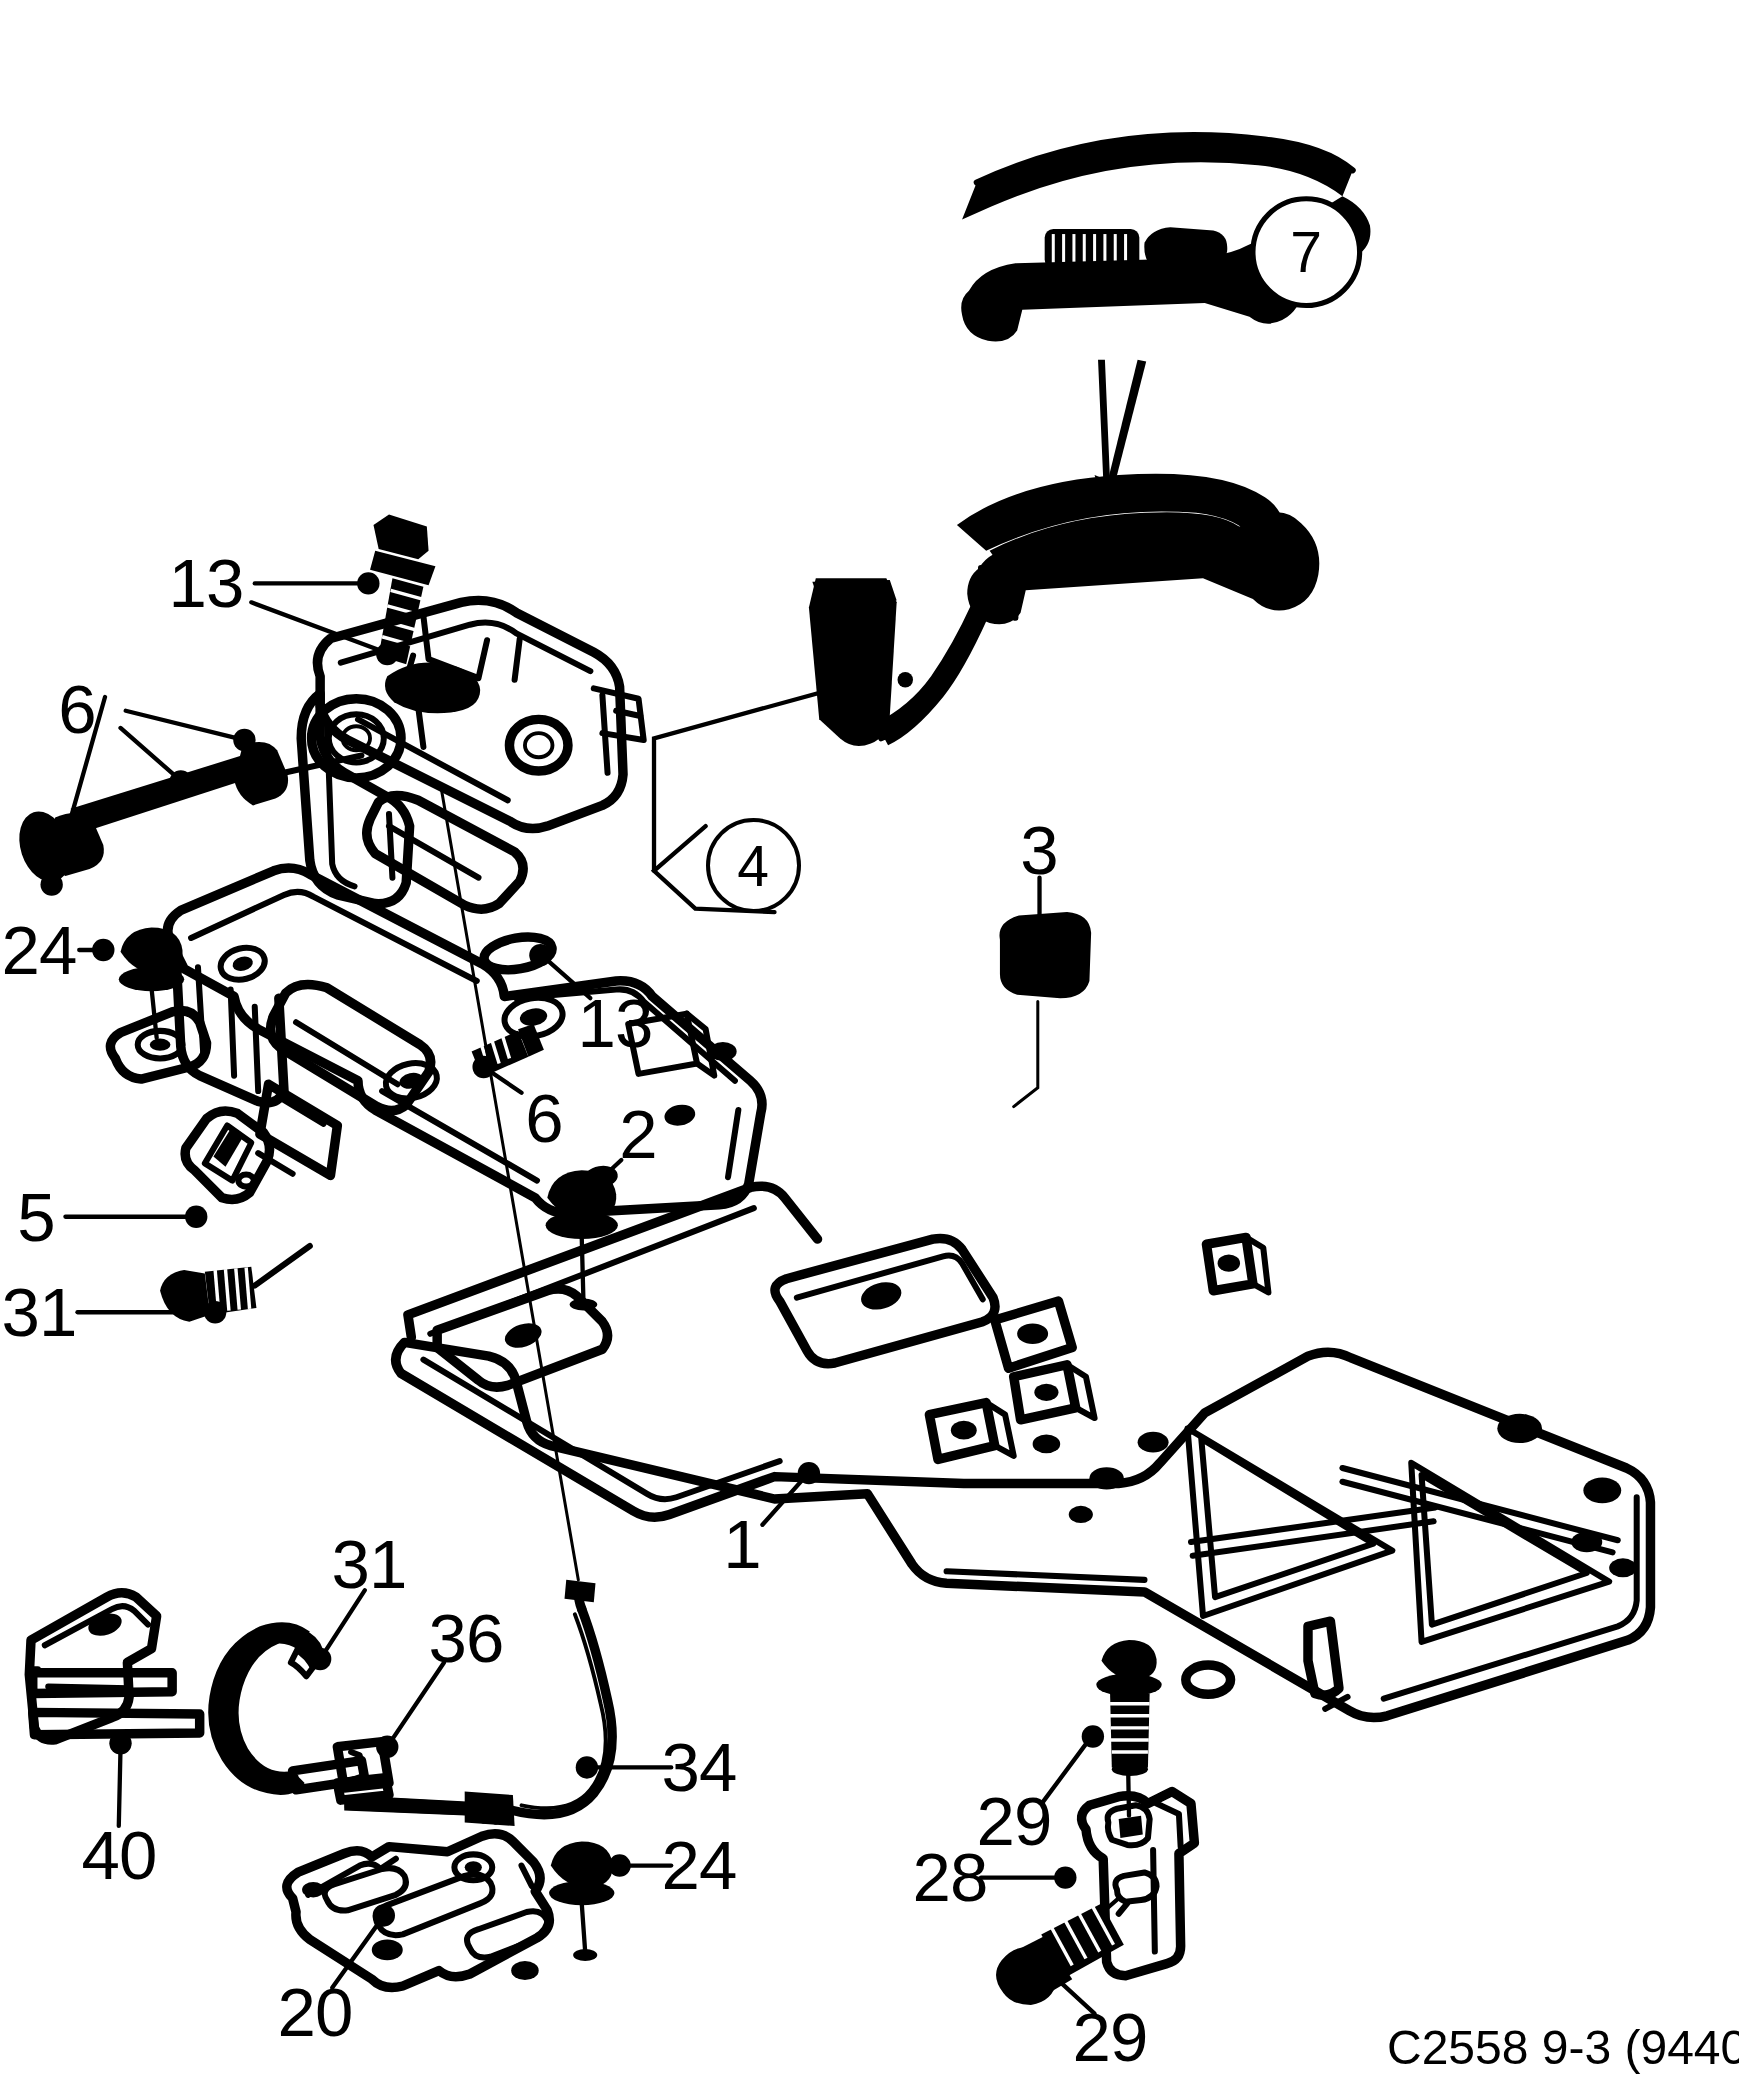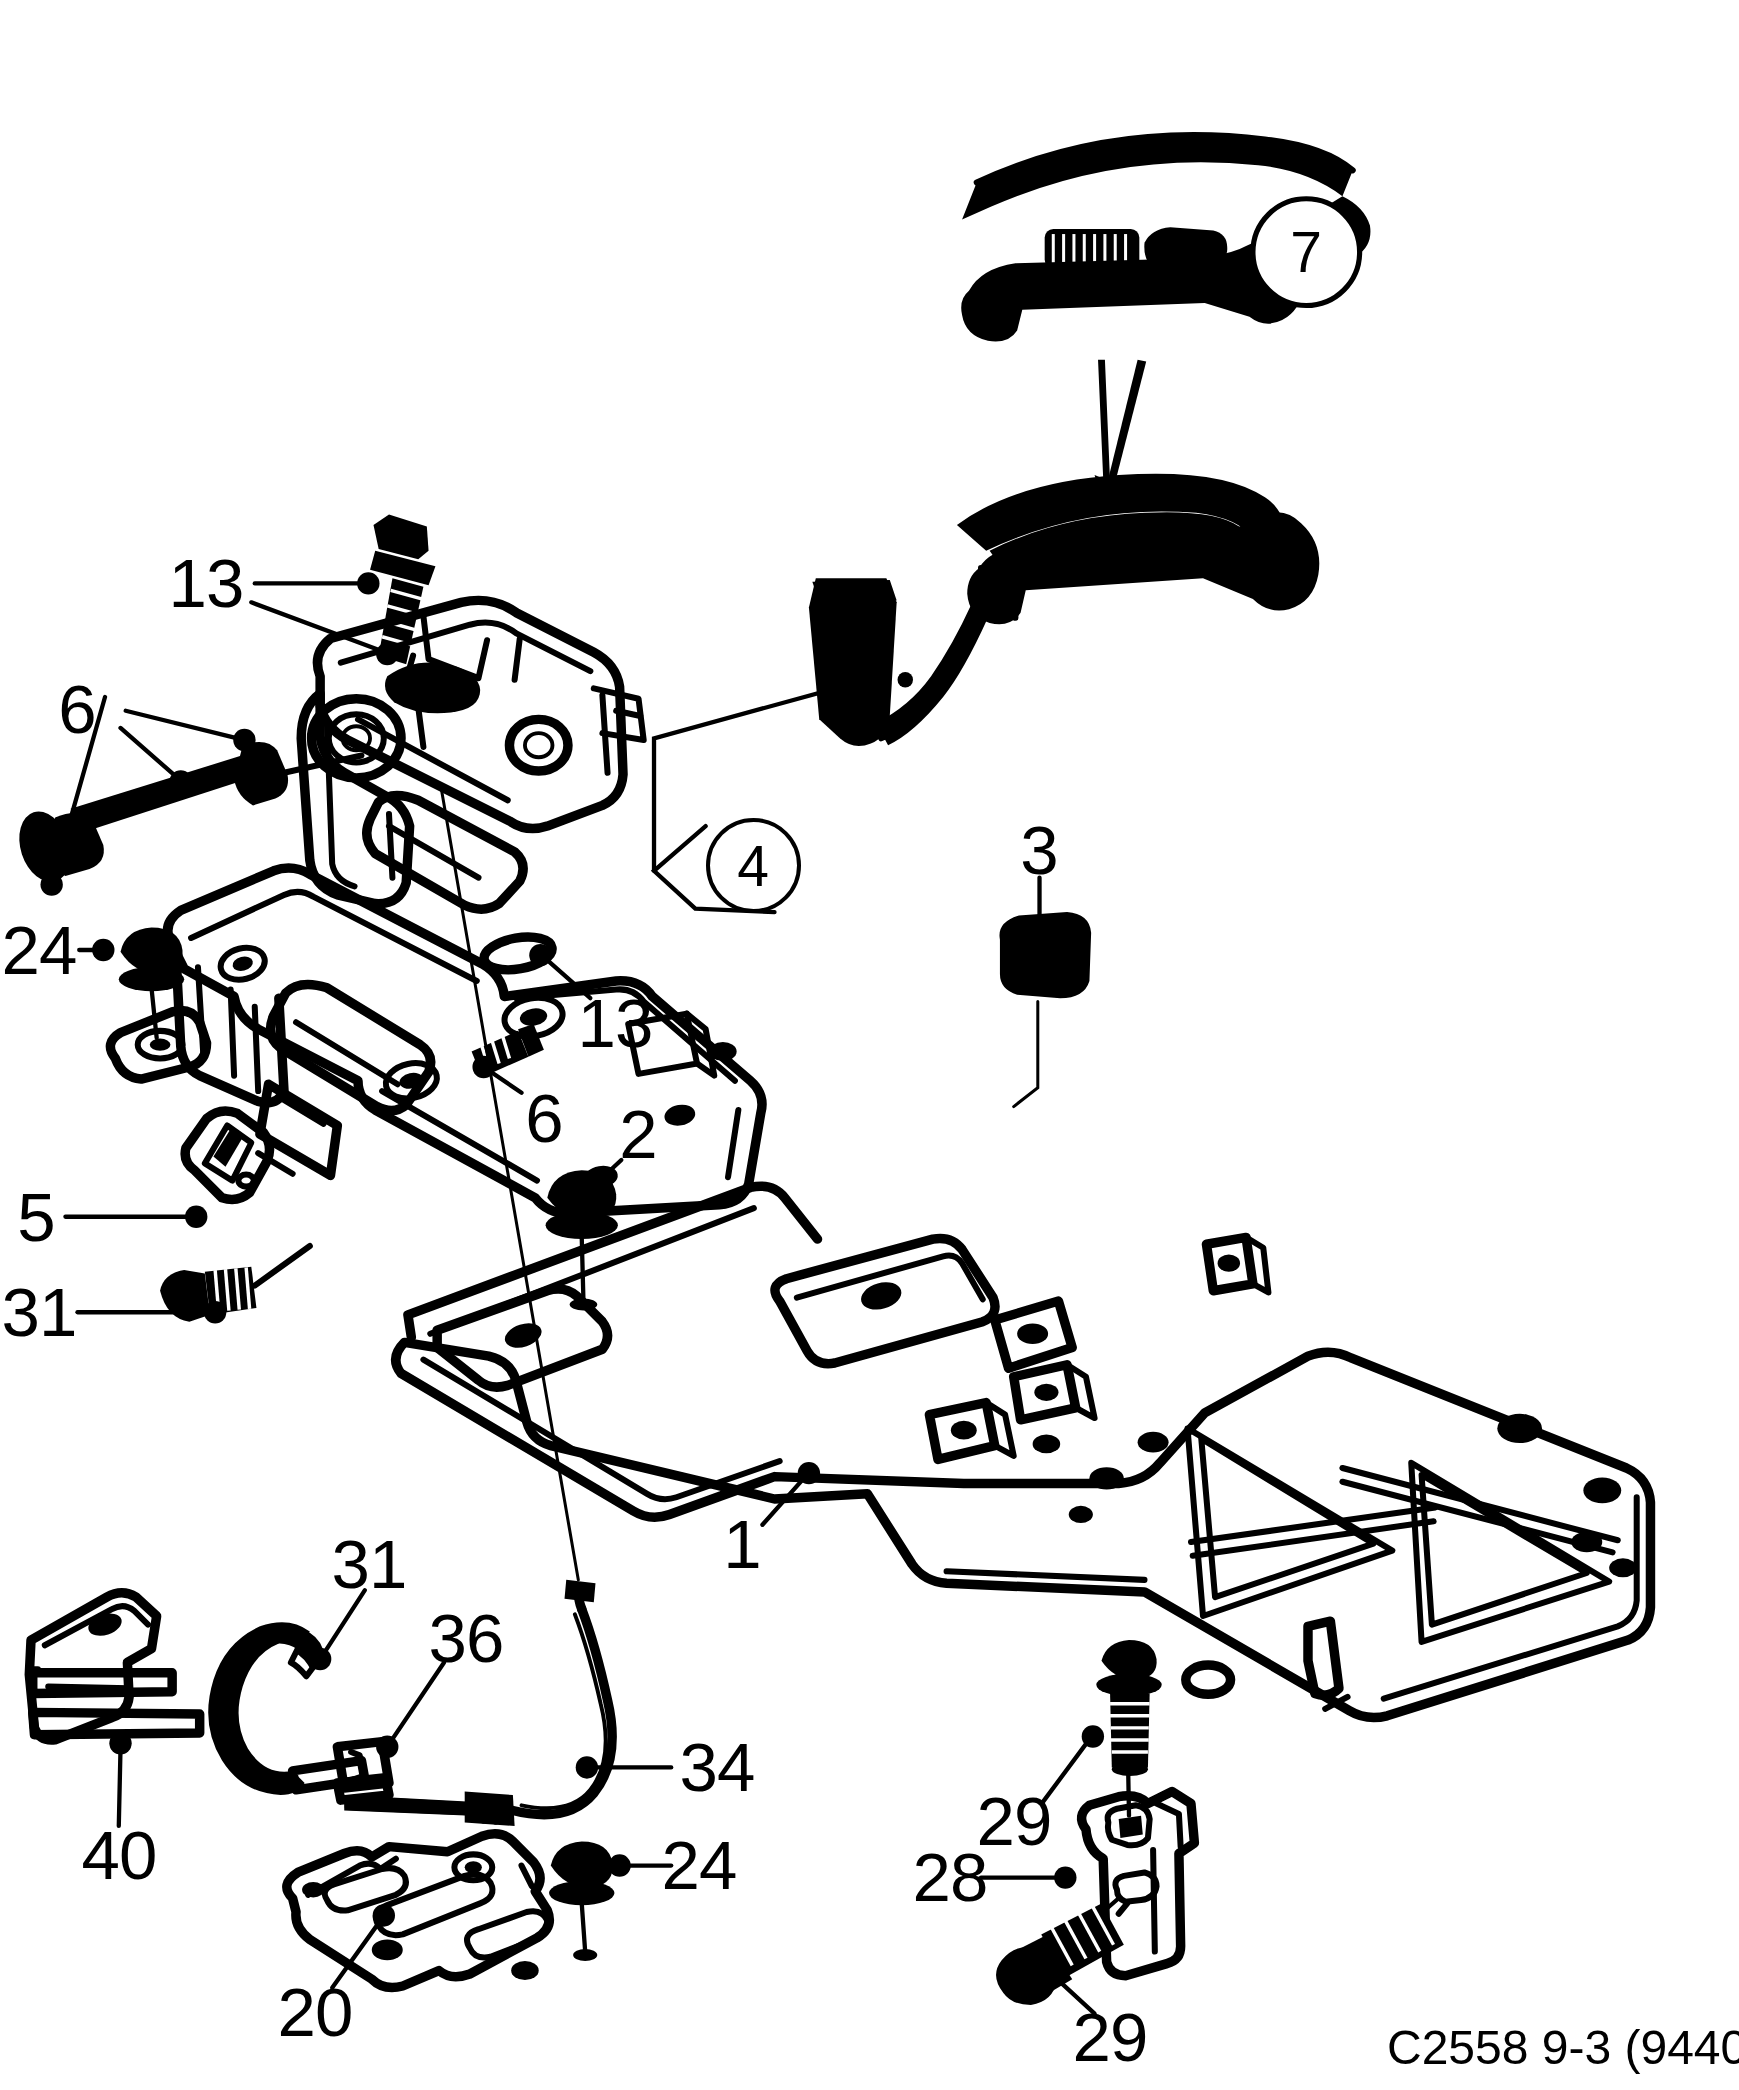--- a/index.html
+++ b/index.html
@@ -566,21 +566,21 @@
 
   <div class="lbl n" style="left:615px;top:1023px">13</div>
   <div class="lbl n" style="left:544px;top:1118px">6</div>
   <div class="lbl n" style="left:638px;top:1134px">2</div>
   <div class="lbl n" style="left:36px;top:1217px">5</div>
   <div class="lbl n" style="left:39px;top:1312px">31</div>
   <div class="lbl n" style="left:742px;top:1544px">1</div>
   <div class="lbl n" style="left:369px;top:1564px">31</div>
   <div class="lbl n" style="left:466px;top:1638px">36</div>
   <div class="lbl n" style="left:119px;top:1855px">40</div>
-  <div class="lbl n" style="left:717px;top:1767px">34</div>
+  <div class="lbl n" style="left:699px;top:1767px">34</div>
   <div class="lbl n" style="left:699px;top:1865px">24</div>
   <div class="lbl n" style="left:315px;top:2012px">20</div>
   <div class="lbl n" style="left:1014px;top:1821px">29</div>
   <div class="lbl n" style="left:950px;top:1877px">28</div>
   <div class="lbl n" style="left:1110px;top:2037px">29</div>
 
   <div class="footer" style="left:1387px;top:2020px">C2558 9-3 (9440)</div>
 
 </div>
 

